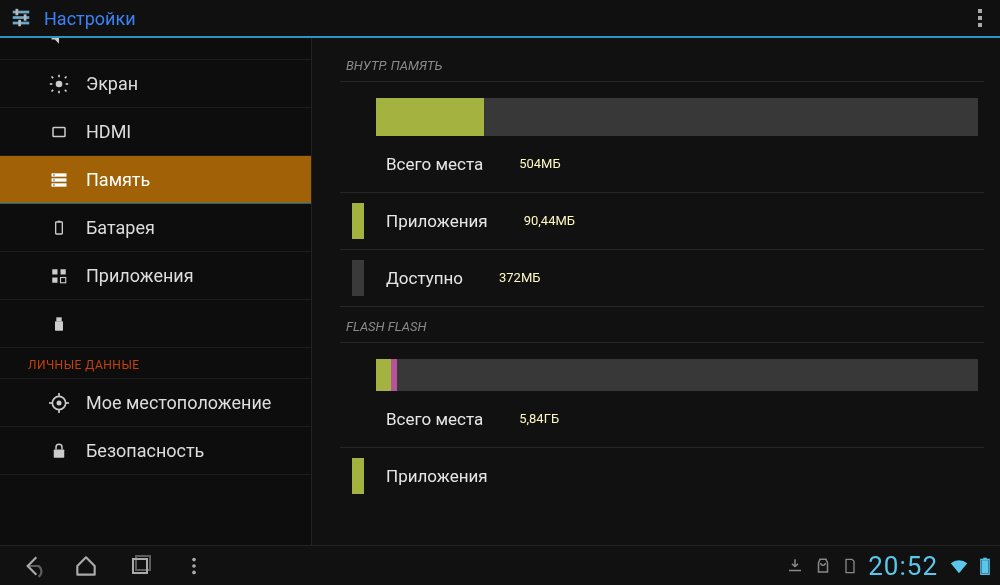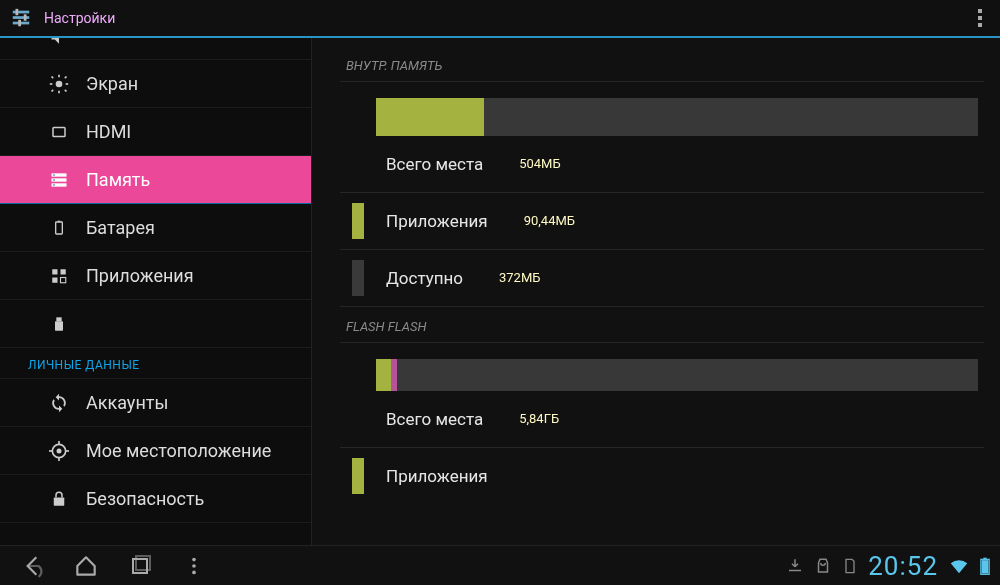--- a/index.html
+++ b/index.html
@@ -15,21 +15,21 @@
   height: 38px;
   display: flex; align-items: center;
   padding: 0 10px;
   border-bottom: 2px solid #2a94c4;
   background: #101010;
 }
 .titlebar .app-icon {
   width: 22px; height: 22px;
   margin-right: 12px;
 }
-.titlebar .title { font-size: 14px; color: #f0abfc; }
+.titlebar .title { font-size: 18px; color: #3b82f6; }
 .titlebar .spacer { flex: 1; }
 .overflow-icon { display: flex; flex-direction: column; gap: 3px; padding: 6px 8px; cursor: pointer; }
 .overflow-icon span { width: 4px; height: 4px; background: #aaa; }
 
 .content {
   display: flex;
   height: calc(100% - 38px - 40px);
   background: #0b0b0b;
 }
 .sidebar {
@@ -47,29 +47,29 @@
   color: #ddd;
   cursor: pointer;
 }
 .sidebar-item .icon {
   width: 22px; height: 22px;
   margin-right: 16px;
   display: inline-flex; align-items: center; justify-content: center;
   color: #ccc;
 }
 .sidebar-item.selected {
-  background: #ec4899;
+  background: #a16207;
   color: #fff;
   border-bottom-color: #0a6b9a;
 }
 .sidebar-item.partial { height: 34px; padding-top: 0; }
 .sidebar-header {
   padding: 10px 20px 6px 28px;
   font-size: 12px;
-  color: #0ea5e9;
+  color: #c2410c;
   letter-spacing: 0.5px;
   border-bottom: 1px solid #1c1c1c;
 }
 .sidebar::-webkit-scrollbar { width: 4px; }
 .sidebar::-webkit-scrollbar-thumb { background: #2a94c4; }
 
 .main {
   flex: 1;
   background: #111;
   padding: 0 16px 0 28px;
@@ -229,28 +229,20 @@
       <span class="icon">
         <svg viewBox="0 0 24 24" width="16" height="20">
             <rect x="8" y="2" width="8" height="6" fill="#ccc"></rect>
             <rect x="6" y="8" width="12" height="14" rx="1" fill="#ccc"></rect>
           </svg>
       </span>
     </div>
 
     <div class="sidebar-header">ЛИЧНЫЕ ДАННЫЕ</div>
 
-    <div class="sidebar-item">
-      <span class="icon">
-        <svg viewBox="0 0 24 24" width="20" height="20">
-            <path d="M12 4V1L8 5l4 4V6a6 6 0 0 1 5.2 9l1.5 1.5A8 8 0 0 0 12 4zm0 14a6 6 0 0 1-5.2-9L5.3 7.5A8 8 0 0 0 12 20v3l4-4-4-4v3z" fill="#ccc"></path>
-          </svg>
-      </span>
-      <span>Аккаунты</span>
-    </div>
 
     <div class="sidebar-item">
       <span class="icon">
         <svg viewBox="0 0 24 24" width="20" height="20">
             <circle cx="12" cy="12" r="3" fill="#ccc"></circle>
             <circle cx="12" cy="12" r="8" fill="none" stroke="#ccc" stroke-width="2"></circle>
             <line x1="12" y1="0" x2="12" y2="4" stroke="#ccc" stroke-width="2"></line>
             <line x1="12" y1="20" x2="12" y2="24" stroke="#ccc" stroke-width="2"></line>
             <line x1="0" y1="12" x2="4" y2="12" stroke="#ccc" stroke-width="2"></line>
             <line x1="20" y1="12" x2="24" y2="12" stroke="#ccc" stroke-width="2"></line>

